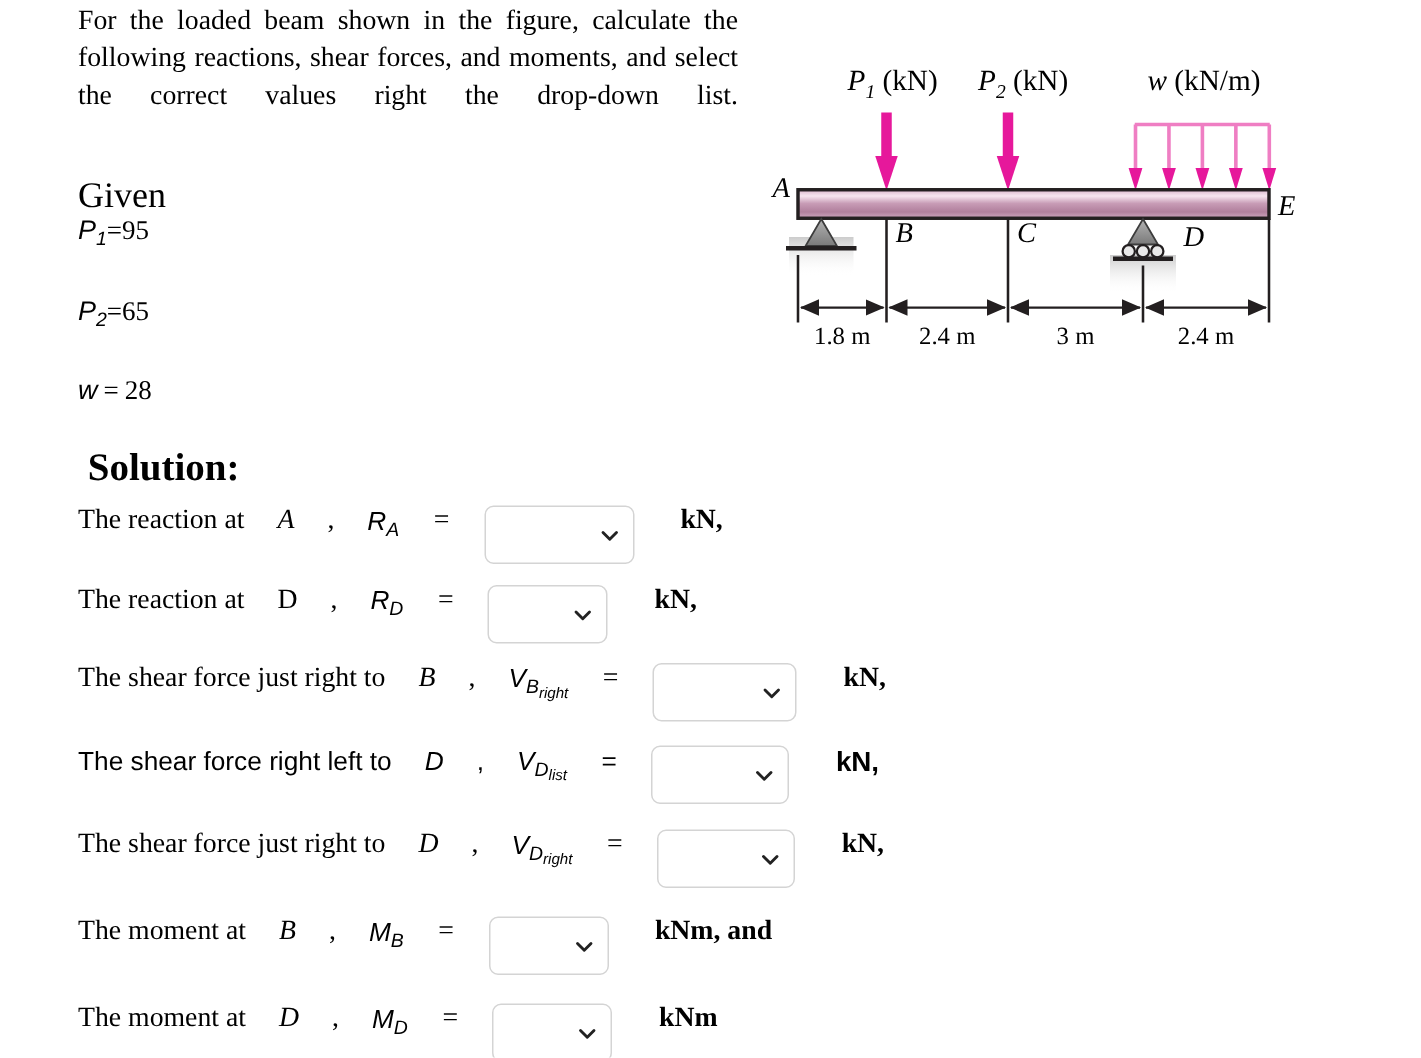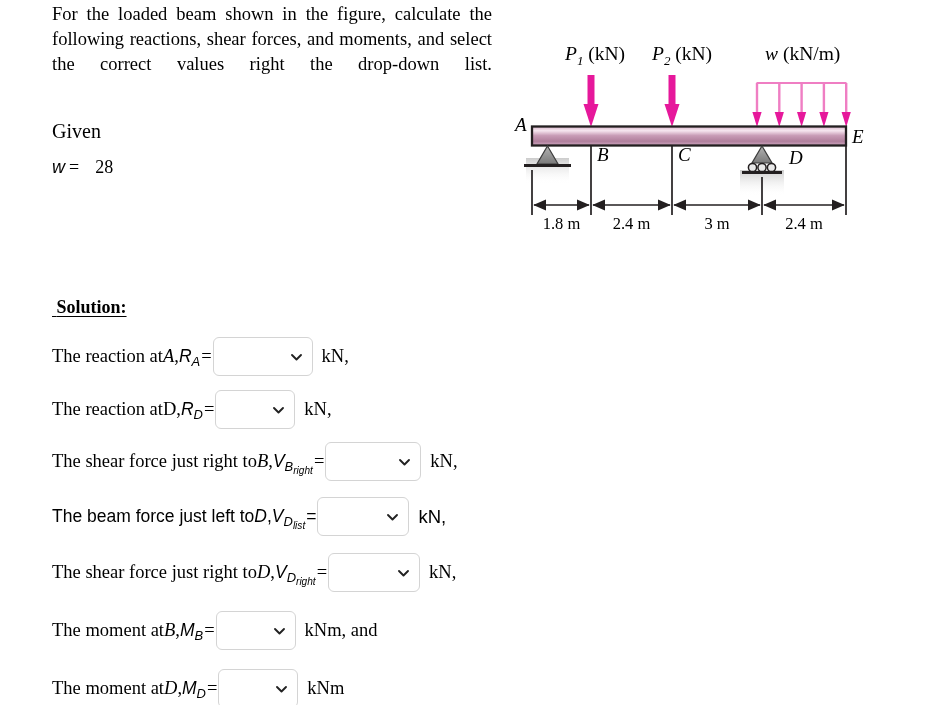--- a/index.html
+++ b/index.html
@@ -35,23 +35,22 @@
   }
 
   
   #given-block {
     position: absolute;
     left: 52px;
     top: 120px;
     width: 300px;
   }
   .given-title {
-    font-size: 20px;
+    font-size: 24px;
     line-height: 22px;
-    margin-bottom: 14px;
   }
   .given-row {
     font-size: 18px;
     line-height: 22px;
     margin-bottom: 25px;
     font-family: "Liberation Sans", sans-serif;
   }
   .given-row .sym {
     font-style: italic;
     font-family: "Liberation Sans", sans-serif;
@@ -63,34 +62,33 @@
   .given-row .val {
     font-family: "Liberation Serif", serif;
     font-style: normal;
   }
 
   
   #solution-header {
     position: absolute;
     left: 52px;
     top: 297px;
-    font-size: 18px;
+    font-size: 26px;
     font-weight: bold;
-    text-decoration: underline;
     text-underline-offset: 3px;
   }
   #solution-header .lead-space { letter-spacing: 0; }
 
   .answer-line {
     position: absolute;
     left: 52px;
     display: flex;
-    align-items: center;
     white-space: nowrap;
     font-size: 18.5px;
+    gap: 22px;
   }
   .answer-line .txt { font-family: "Liberation Serif", serif; }
   .answer-line.sans .txt { font-family: "Liberation Sans", sans-serif; font-size: 17.5px; }
   .answer-line .ital { font-style: italic; }
 
   .varname {
     font-family: "Liberation Sans", sans-serif;
     font-style: italic;
     font-size: 17.5px;
     display: inline-flex;
@@ -102,21 +100,21 @@
     position: relative;
     top: 4px;
     font-style: italic;
   }
   .varname .sb .sb2 {
     font-size: 0.78em;
     position: relative;
     top: 3px;
   }
   .eqsign { margin: 0 1px; }
-  .unit { margin-left: 9px; font-family: "Liberation Serif", serif; }
+  .unit { margin-left: 9px; font-family: "Liberation Serif", serif; font-weight: bold; }
   .answer-line.sans .unit { font-family: "Liberation Sans", sans-serif; }
 
   
   .dropdown {
     position: relative;
     display: inline-block;
     background: #fff;
     border: 1px solid #d4d4d4;
     border-radius: 6px;
     height: 39px;
@@ -156,24 +154,30 @@
   }
 </style>
 </head>
 <body>
 
 <div id="problem-statement">For the loaded beam shown in the figure, calculate the following reactions, shear forces, and moments, and select the correct values right the drop-down list.</div>
 
 <div id="given-block">
   <div class="given-title">Given</div>
 
-
-
   <div class="given-row">
-    <span class="sym">w</span><span class="val" style="margin-left:4px">=</span><span class="val" style="margin-left:16px">28</span>
+    <span class="sym">P</span><sub>1</sub><span class="val">=</span><span class="val">95</span>
+  </div>
+
+  <div class="given-row">
+    <span class="sym">P</span><sub>2</sub><span class="val">=</span><span class="val">65</span>
+  </div>
+
+  <div class="given-row">
+    <span class="sym">w</span><span class="val" style="margin-left:4px">=</span><span class="val" style="margin-left:4px">28</span>
   </div>
 </div>
 
 <div id="solution-header">
   <span class="lead-space">&nbsp;</span><span>Solution:</span>
 </div>
 
 <div class="answer-line" style="top:337px;">
   <span class="txt">The reaction at </span>
     <span class="txt ital">A</span>
@@ -225,21 +229,21 @@
     <span class="chev">
       <svg viewBox="0 0 13 13" width="13" height="13">
           <path d="M2 4.5 L6.5 9 L11 4.5" fill="none" stroke="#222" stroke-width="1.9" stroke-linecap="round" stroke-linejoin="round"></path>
         </svg>
     </span>
   </span>
   <span class="unit">kN,</span>
 </div>
 
 <div class="answer-line sans" style="top:497px;">
-  <span class="txt">The beam force just left to </span>
+  <span class="txt">The shear force right left to </span>
     <span class="txt ital">D</span>
     <span class="txt">, </span>
     <span class="varname">
       <span class="base">V</span>
       <span class="sb"><span>D</span><span class="sb2">list</span></span>
     </span>
     <span class="txt eqsign">=</span>
   <span class="dropdown" style="width:92px;">
     <span class="chev">
       <svg viewBox="0 0 13 13" width="13" height="13">

